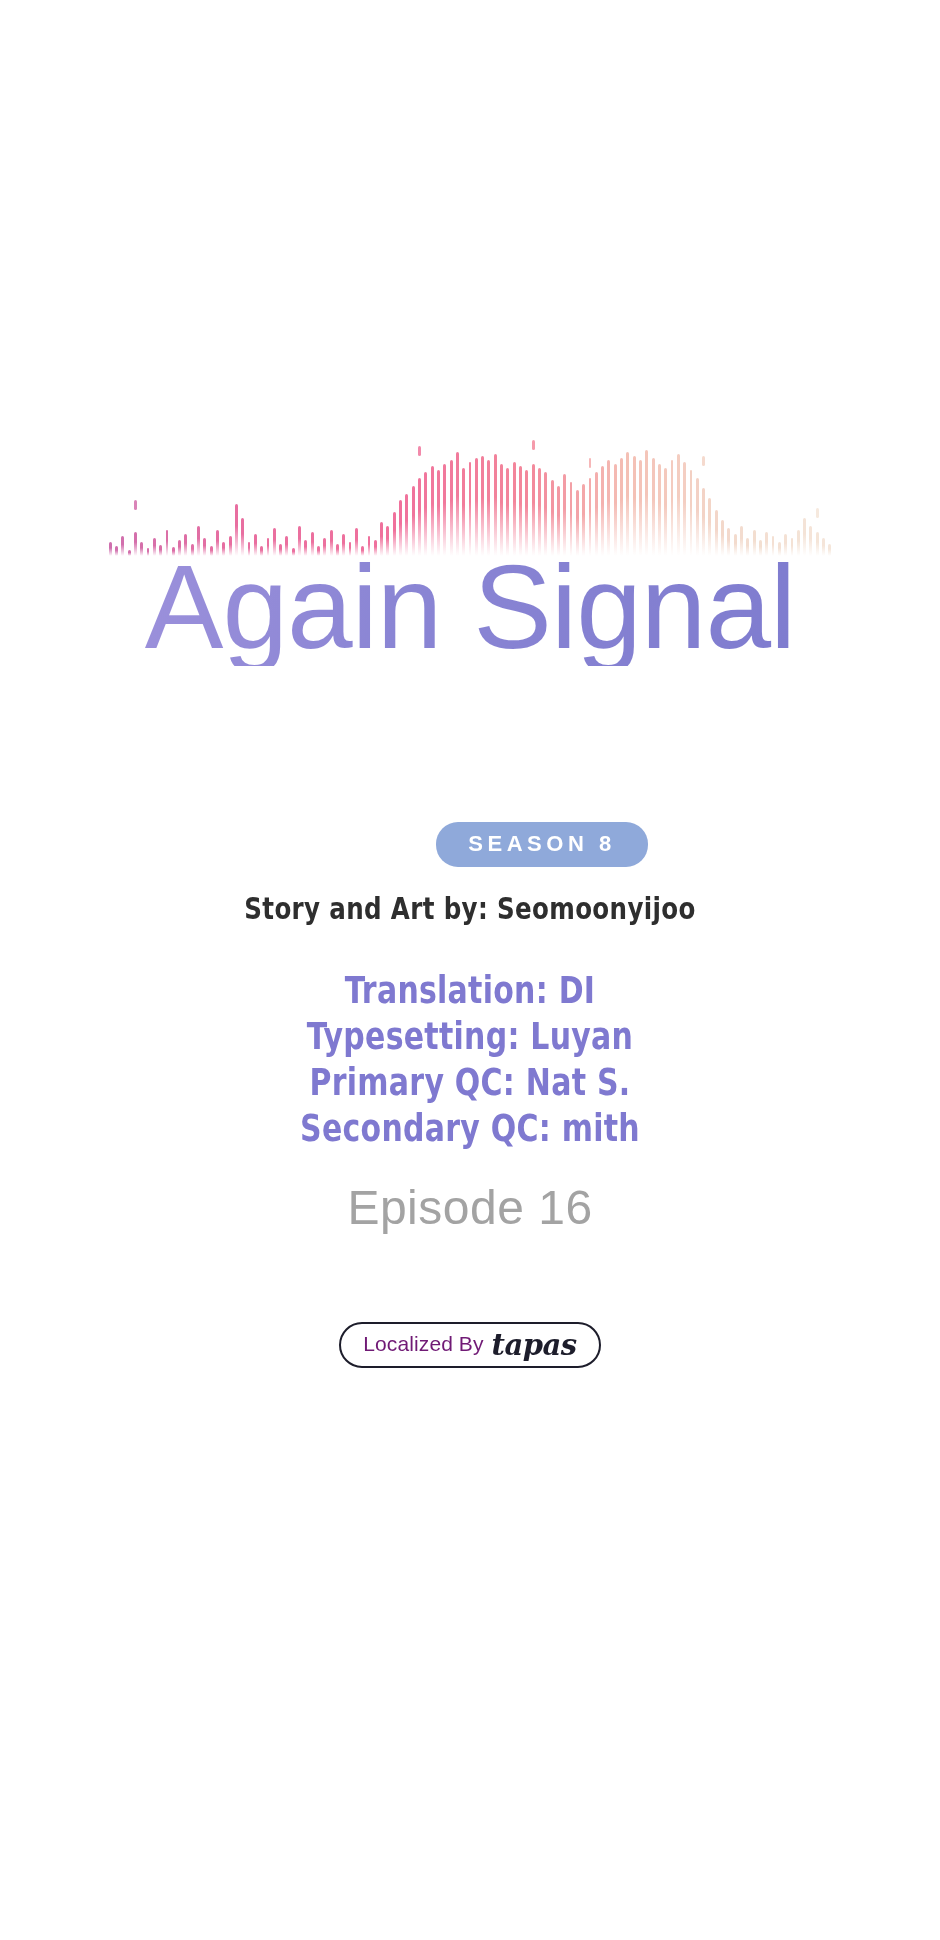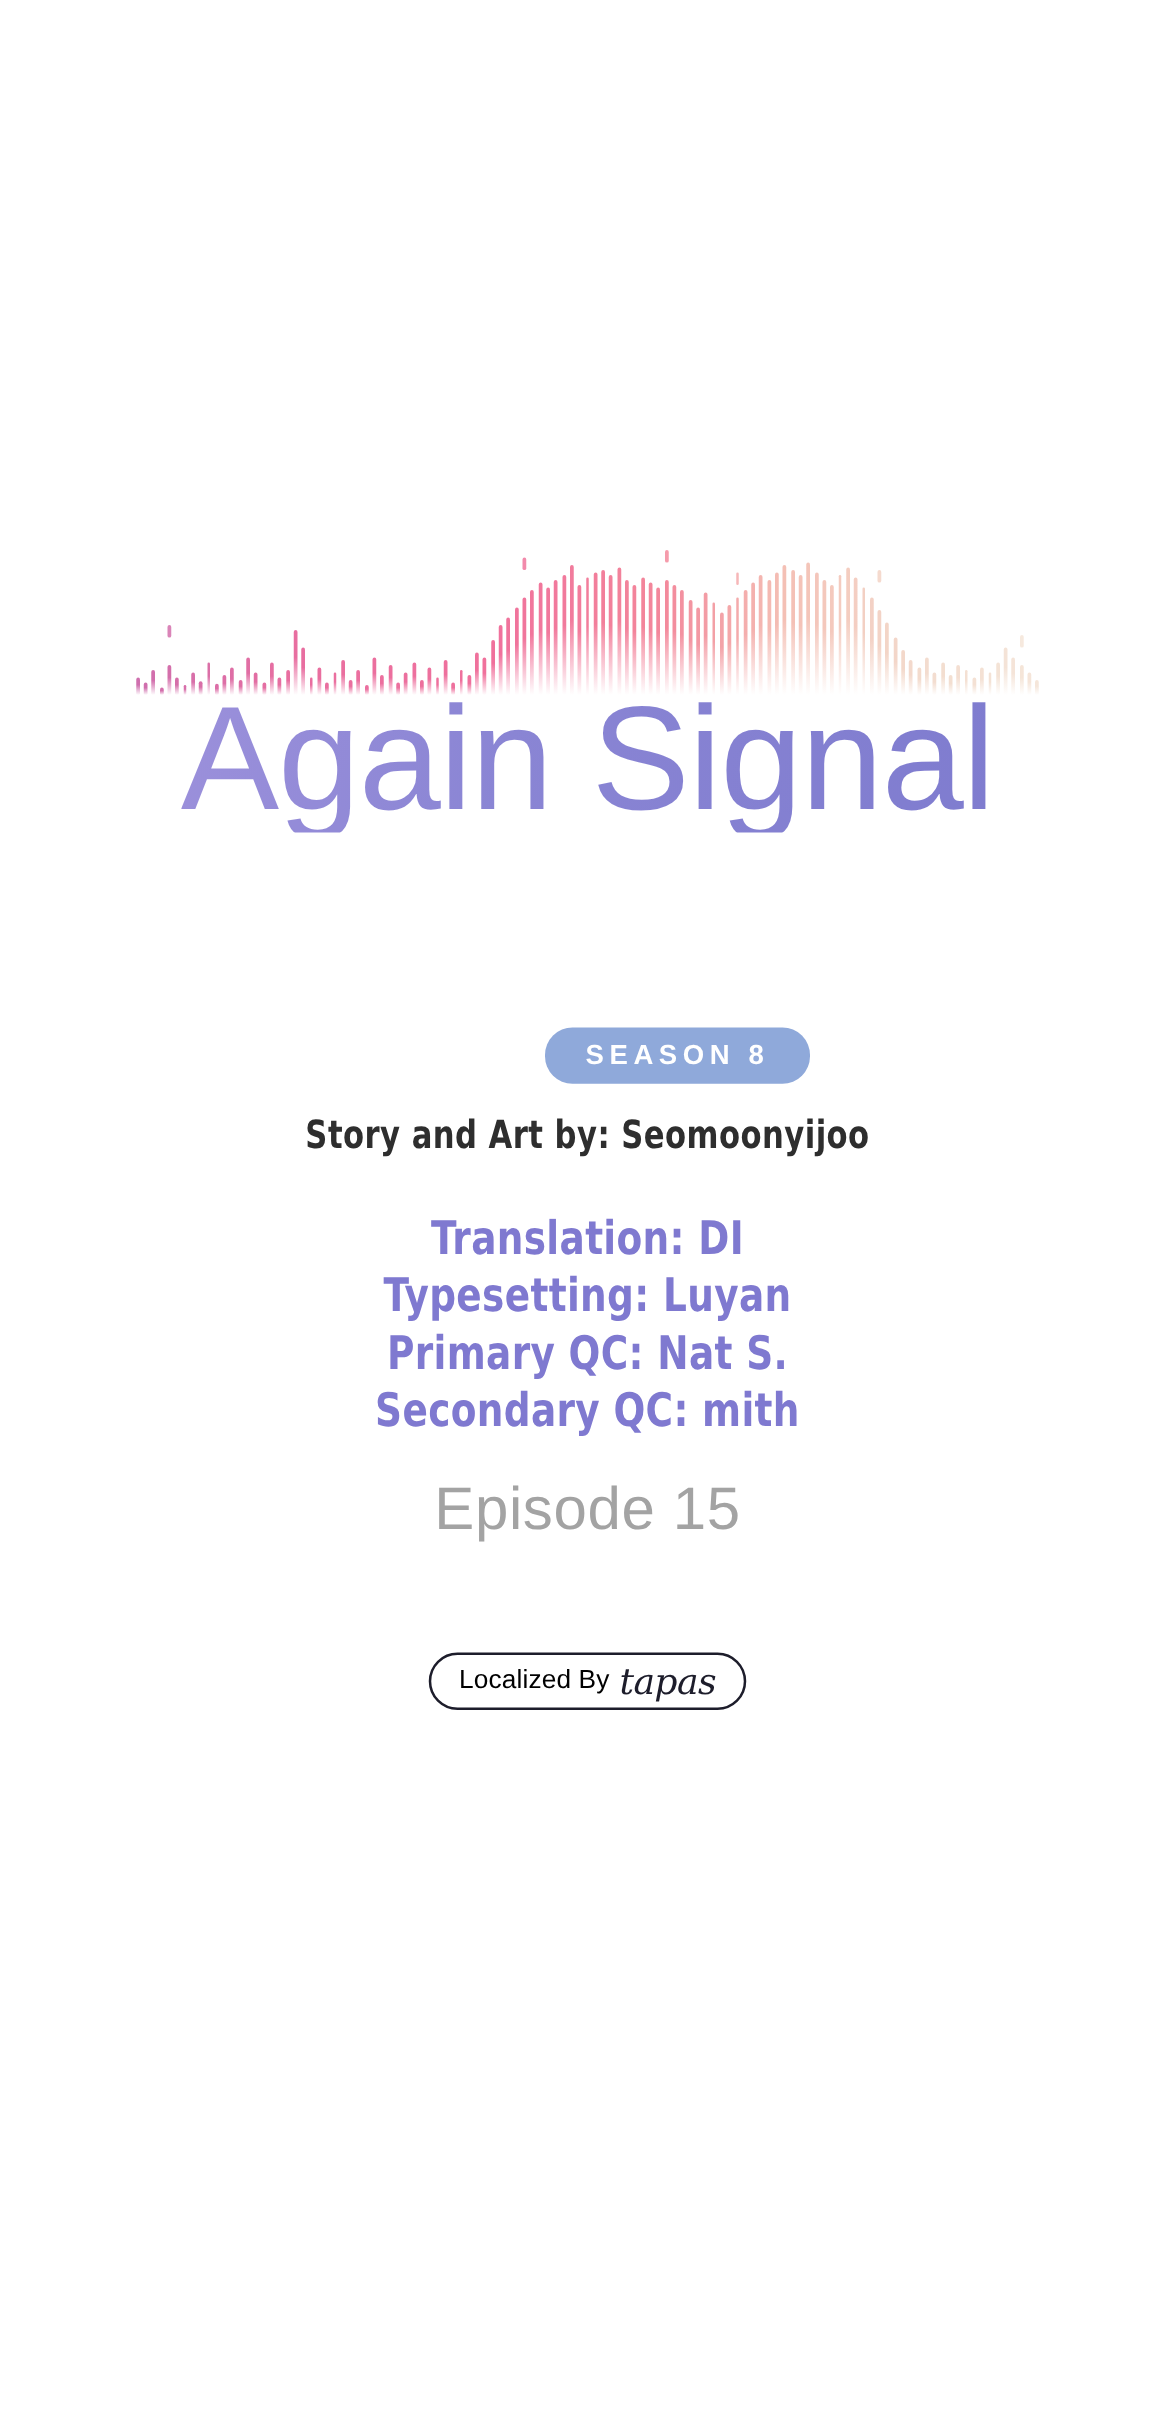--- a/index.html
+++ b/index.html
@@ -151,27 +151,27 @@
     border: 2.5px solid #1d1d2b;
     border-radius: 26px;
     background: #ffffff;
     padding: 9px 22px 11px 22px;
     height: 46px;
   }
   .tapas-localized {
     font-family: "Liberation Sans", sans-serif;
     font-size: 21px;
     font-weight: 400;
-    color: #000000;
+    color: #701a75;
     letter-spacing: 0.1px;
   }
   .tapas-word {
     font-family: "DejaVu Serif", "Liberation Serif", serif;
     font-size: 29px;
-    font-weight: normal;
+    font-weight: bold;
     font-style: italic;
     color: #1d1d2b;
     letter-spacing: -0.5px;
     position: relative;
     top: 1px;
   }
 </style>
 </head>
 <body>
 
@@ -313,21 +313,21 @@
 
   <div class="story-credit">Story and Art by: Seomoonyijoo</div>
 
   <div class="staff-credits">
     <div class="staff-line">Translation: DI</div>
     <div class="staff-line">Typesetting: Luyan</div>
     <div class="staff-line">Primary QC: Nat S.</div>
     <div class="staff-line">Secondary QC: mith</div>
   </div>
 
-  <div class="episode">Episode 15</div>
+  <div class="episode">Episode 16</div>
 
   <div class="tapas-row">
     <span class="tapas-badge">
       <span class="tapas-localized">Localized By</span>
       <span class="tapas-word">tapas</span>
     </span>
   </div>
 
 </div>
 

